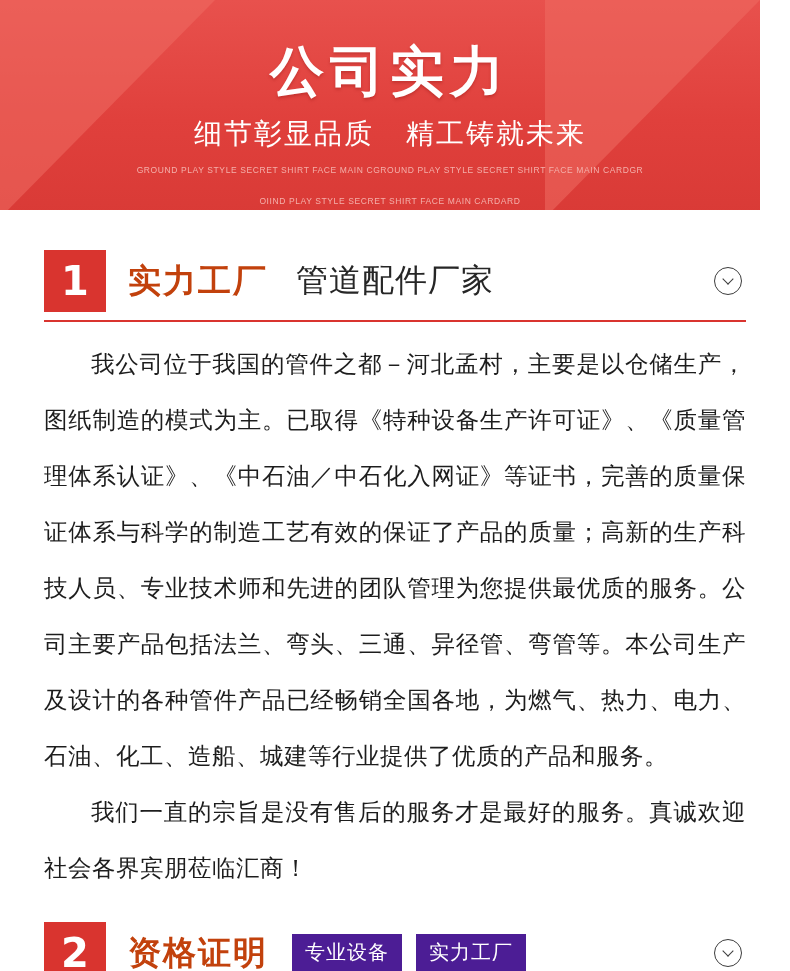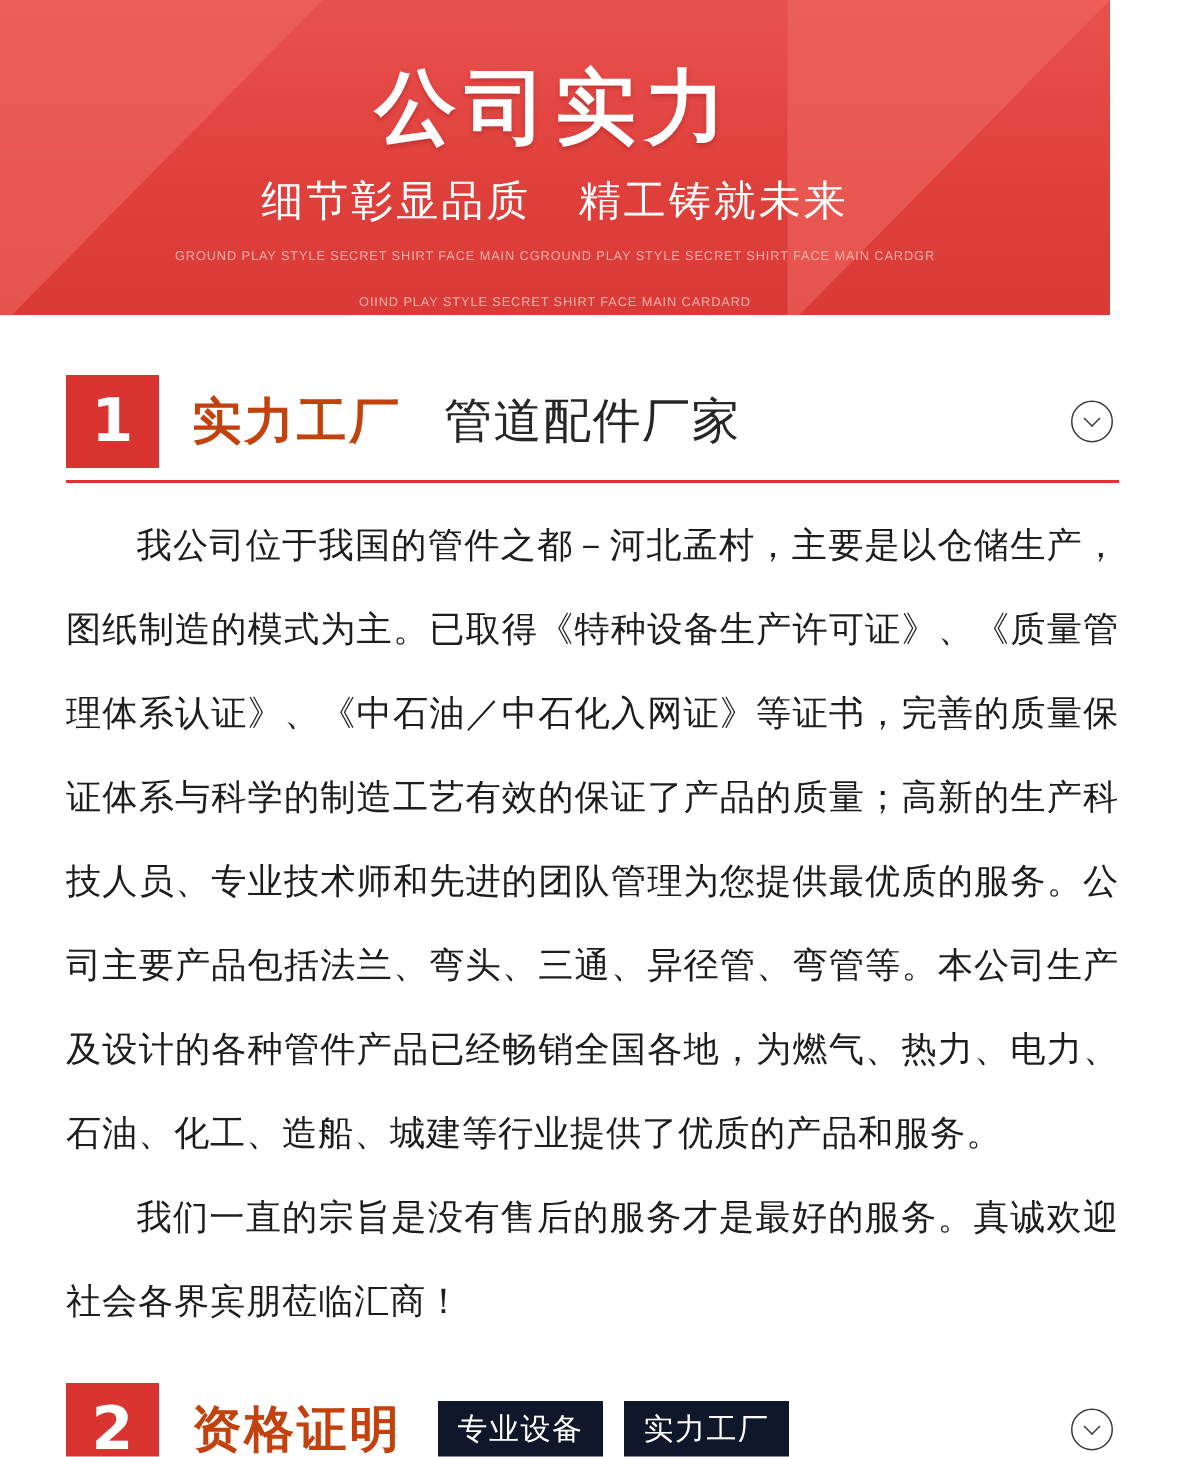--- a/index.html
+++ b/index.html
@@ -14,20 +14,21 @@
     overflow: hidden;
   }
 
   
   .banner {
     position: relative;
     width: 740px;
     height: 218px;
     background: linear-gradient(180deg, #e8514d 0%, #e0403c 55%, #d93a36 100%);
     overflow: hidden;
+    padding-left: 20px;
   }
   .banner .corner-left,
   .banner .corner-right {
     position: absolute;
     top: 0;
     width: 0;
     height: 0;
     border-style: solid;
   }
   .banner .corner-left {
@@ -123,21 +124,21 @@
     letter-spacing: 1px;
     flex: 0 0 auto;
   }
   .tag-row {
     margin-left: 24px;
     display: flex;
     gap: 14px;
     flex: 0 0 auto;
   }
   .tag {
-    background: #0f172a;
+    background: #4c1d95;
     color: #ffffff;
     font-family: "DejaVu Sans", "Liberation Sans", sans-serif;
     font-size: 20px;
     letter-spacing: 1px;
     padding: 5px 13px 7px;
   }
   .spacer { flex: 1 1 auto; }
   .chev {
     flex: 0 0 auto;
     width: 26px;

